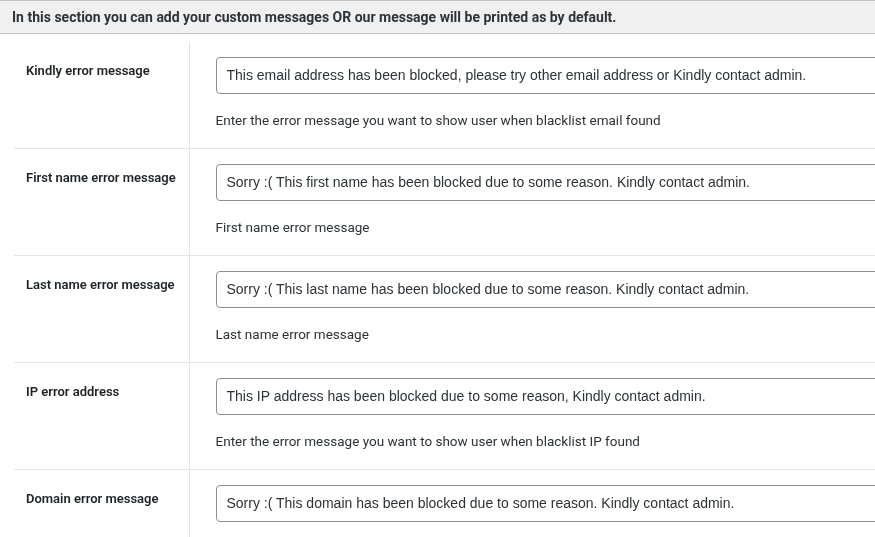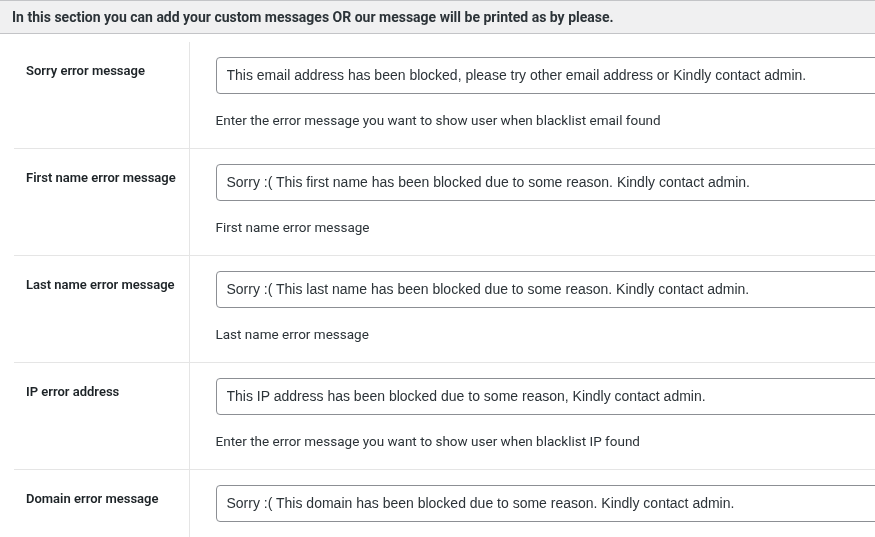--- a/index.html
+++ b/index.html
@@ -62,26 +62,26 @@
     }
     .description {
       margin-top: 18px;
       font-size: 13.5px;
       color: #2c3338;
     }
   </style>
 </head>
 <body>
 
-<div class="section-header">In this section you can add your custom messages OR our message will be printed as by please.</div>
+<div class="section-header">In this section you can add your custom messages OR our message will be printed as by default.</div>
 
 <table class="form-table">
   <tbody>
     <tr>
-      <th>Sorry error message</th>
+      <th>Kindly error message</th>
       <td>
         <input type="text" value="This email address has been blocked, please try other email address or Kindly contact admin." style="">
         <p class="description">Enter the error message you want to show user when blacklist email found</p>
       </td>
     </tr>
     <tr>
       <th>First name error message</th>
       <td>
         <input type="text" value="Sorry :( This first name has been blocked due to some reason. Kindly contact admin." style="">
         <p class="description">First name error message</p>

